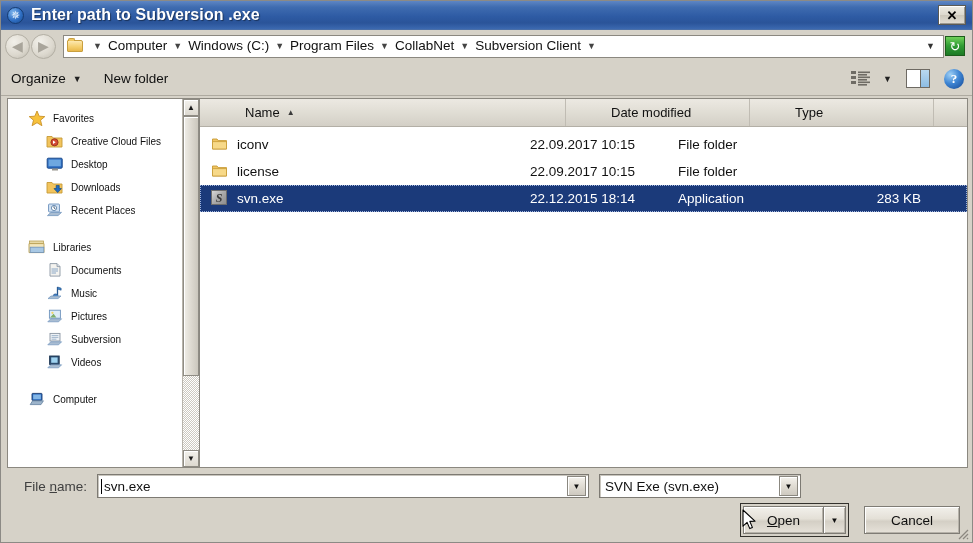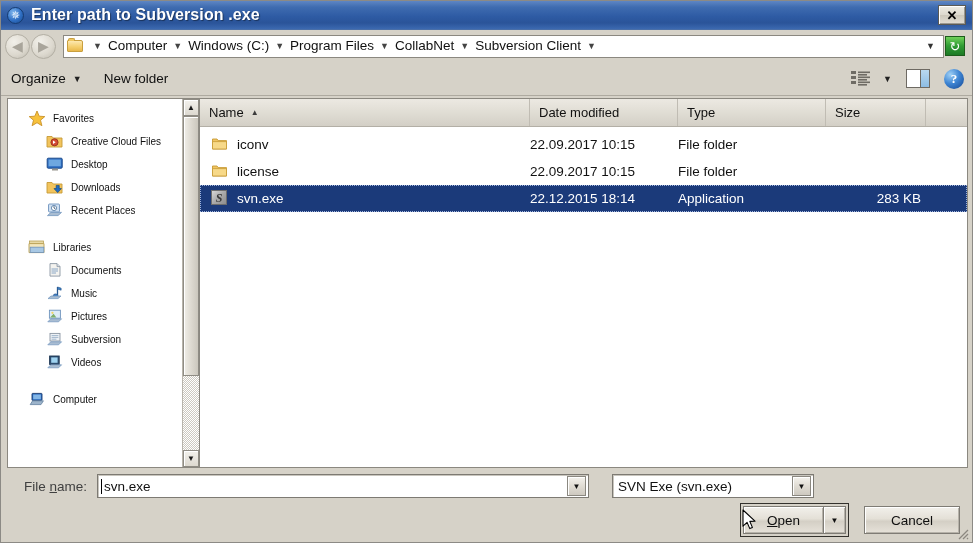--- a/index.html
+++ b/index.html
@@ -336,20 +336,21 @@
     box-sizing: border-box;
   }
   .col {
     display: flex; align-items: center;
     padding-left: 9px;
     font-size: 13px;
     color: #111;
     border-right: 1px solid #c0bcb3;
     box-sizing: border-box;
     white-space: nowrap;
+    margin-left: 36px;
   }
   .col.name { width: 330px; flex: 0 0 330px; }
   .col.date { width: 148px; flex: 0 0 148px; }
   .col.type { width: 148px; flex: 0 0 148px; }
   .col.size { width: 100px; flex: 0 0 100px; }
   .col.end { flex: 1 1 auto; border-right: none; }
   .sort-asc { font-size: 8px; margin-left: 7px; color: #3b3b3b; }
 
   .rows { flex: 1 1 auto; padding-top: 4px; }
   .file-row {
@@ -437,21 +438,21 @@
     box-shadow: inset 1px 1px 0 #ffffff;
     box-sizing: border-box;
     display: flex; align-items: center; justify-content: center;
     font-size: 8px;
     color: #111;
   }
   .ftype-combo {
     width: 202px;
     flex: 0 0 202px;
     height: 24px;
-    margin-left: 23px;
+    margin-left: 10px;
     background: #ffffff;
     border: 1px solid #7d7a73;
     box-shadow: inset 1px 1px 0 #c9c6be;
     box-sizing: border-box;
     display: flex;
     align-items: center;
     padding-left: 5px;
     position: relative;
   }
   .ftype-value { font-size: 13.5px; color: #111; }

